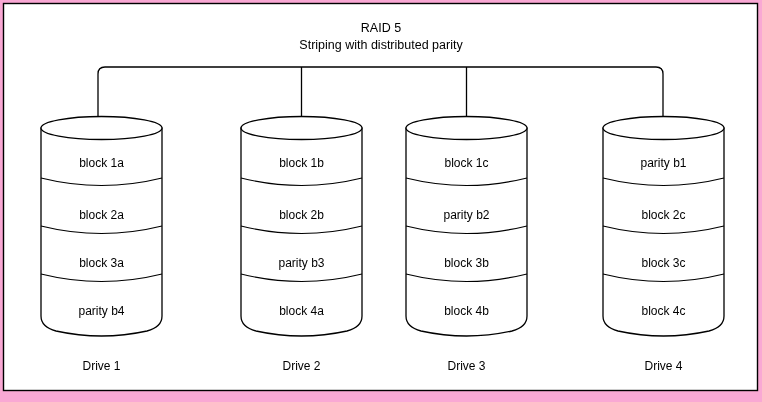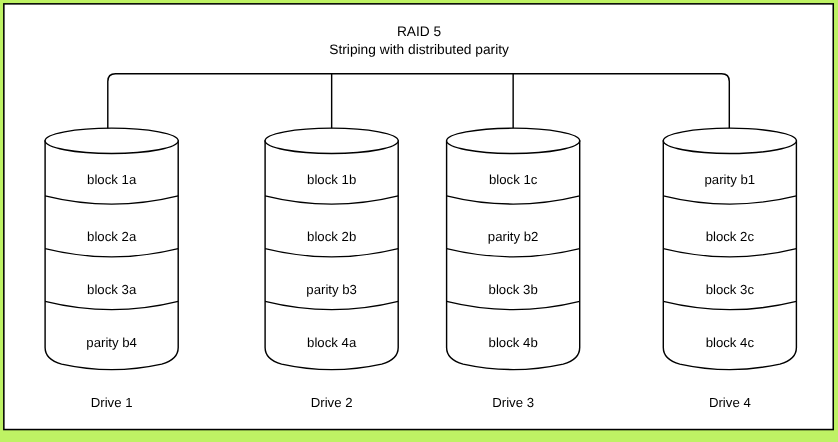--- a/index.html
+++ b/index.html
@@ -7,21 +7,21 @@
     padding: 0;
     background: #ffffff;
   }
   body {
     font-family: "Liberation Sans", sans-serif;
   }
   #canvas {
     position: relative;
     width: 762px;
     height: 402px;
-    background: #bef264;
+    background: #f9a8d4;
     overflow: hidden;
   }
   #diagram-svg {
     position: absolute;
     left: 0;
     top: 0;
     width: 762px;
     height: 402px;
     display: block;
   }

